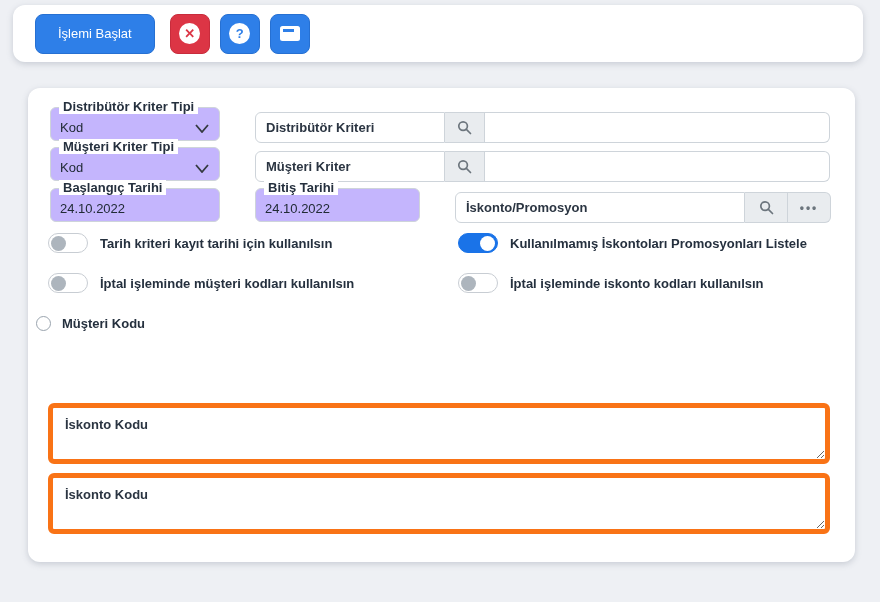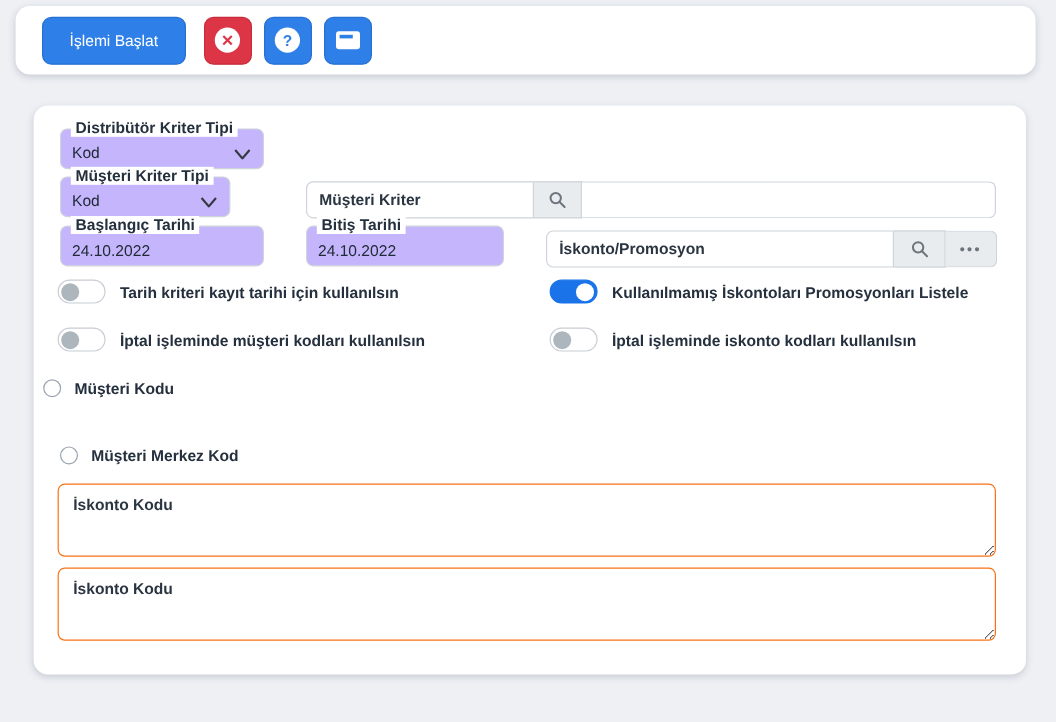--- a/index.html
+++ b/index.html
@@ -91,21 +91,21 @@
   
   .radio-row { position:absolute; display:flex; align-items:center; }
   .radio {
     width:15px; height:15px; border-radius:50%; border:1px solid #9aa4ae; background:#fff;
     cursor:pointer; flex:none;
   }
   .radio-row .rlabel { margin-left:11px; font-weight:bold; color:#25303e; }
   
   textarea.codes {
     position:absolute; left:20px; width:782px; height:61px;
-    border:1px solid #f97316; border-radius:6px; padding:9px 12px;
+    border:5px solid #f97316; border-radius:6px; padding:9px 12px;
     font-family:"Liberation Sans", sans-serif; font-size:13px; font-weight:bold;
     color:#2b3542; resize:both; outline:none;
   }
   textarea.codes::placeholder { color:#2b3542; opacity:1; font-weight:bold; }
 </style>
 </head>
 <body>
 
 <div class="card toolbar">
   <button class="btn-primary-lg">İşlemi Başlat</button>
@@ -123,28 +123,38 @@
 <div class="card main">
 
   <div class="fieldbox" style="left:22px; top:19px; width:170px; height:34px;">
     <span class="flabel">Distribütör Kriter Tipi</span>
     <span class="fvalue">Kod</span>
     <svg class="chevron" width="14" height="9" viewBox="0 0 14 9">
       <polyline points="1,1 7,8 13,1" fill="none" stroke="#343a40" stroke-width="1.8"></polyline>
     </svg>
   </div>
 
-  <div class="fieldbox" style="left:22px; top:59px; width:142px; height:34px;padding-left:23px;">
+  <div class="fieldbox" style="left:22px; top:59px; width:170px; height:34px;padding-left:23px;">
     <span class="flabel">Müşteri Kriter Tipi</span>
     <span class="fvalue">Kod</span>
     <svg class="chevron" width="14" height="9" viewBox="0 0 14 9">
       <polyline points="1,1 7,8 13,1" fill="none" stroke="#343a40" stroke-width="1.8"></polyline>
     </svg>
   </div>
 
+  <div class="igroup" style="left:227px; top:24px;">
+    <input type="text" class="first" style="width: 190px;" placeholder="Distribütör Kriteri">
+    <button class="gbtn" style="width:40px;">
+      <svg width="15" height="15" viewBox="0 0 16 16">
+        <circle cx="6.5" cy="6.5" r="4.6" fill="none" stroke="#6c757d" stroke-width="1.8"></circle>
+        <line x1="10" y1="10" x2="14.4" y2="14.4" stroke="#6c757d" stroke-width="1.8" stroke-linecap="round"></line>
+      </svg>
+    </button>
+    <input type="text" class="last wide-after" style="width: 345px;">
+  </div>
 
   <div class="igroup" style="left:227px; top:63px;">
     <input type="text" class="first" style="width: 190px;" placeholder="Müşteri Kriter">
     <button class="gbtn" style="width:40px;">
       <svg width="15" height="15" viewBox="0 0 16 16">
         <circle cx="6.5" cy="6.5" r="4.6" fill="none" stroke="#6c757d" stroke-width="1.8"></circle>
         <line x1="10" y1="10" x2="14.4" y2="14.4" stroke="#6c757d" stroke-width="1.8" stroke-linecap="round"></line>
       </svg>
     </button>
     <input type="text" class="last wide-after" style="width: 345px;">
@@ -195,21 +205,17 @@
     <span class="switch">
         <span class="knob"></span>
       </span>
     <span class="tlabel">İptal işleminde iskonto kodları kullanılsın</span>
   </div>
 
   <div class="radio-row" style="left:8px; top:228px;">
     <span class="radio"></span>
     <span class="rlabel">Müşteri Kodu</span>
   </div>
-  <div class="radio-row" style="left:22px; top:284px;">
-    <span class="radio"></span>
-    <span class="rlabel">Müşteri Merkez Kod</span>
-  </div>
 
   <textarea class="codes" style="top: 315px;" placeholder="İskonto Kodu"></textarea>
   <textarea class="codes" style="top: 385px;" placeholder="İskonto Kodu"></textarea>
 
 </div>
 
 </body></html>

